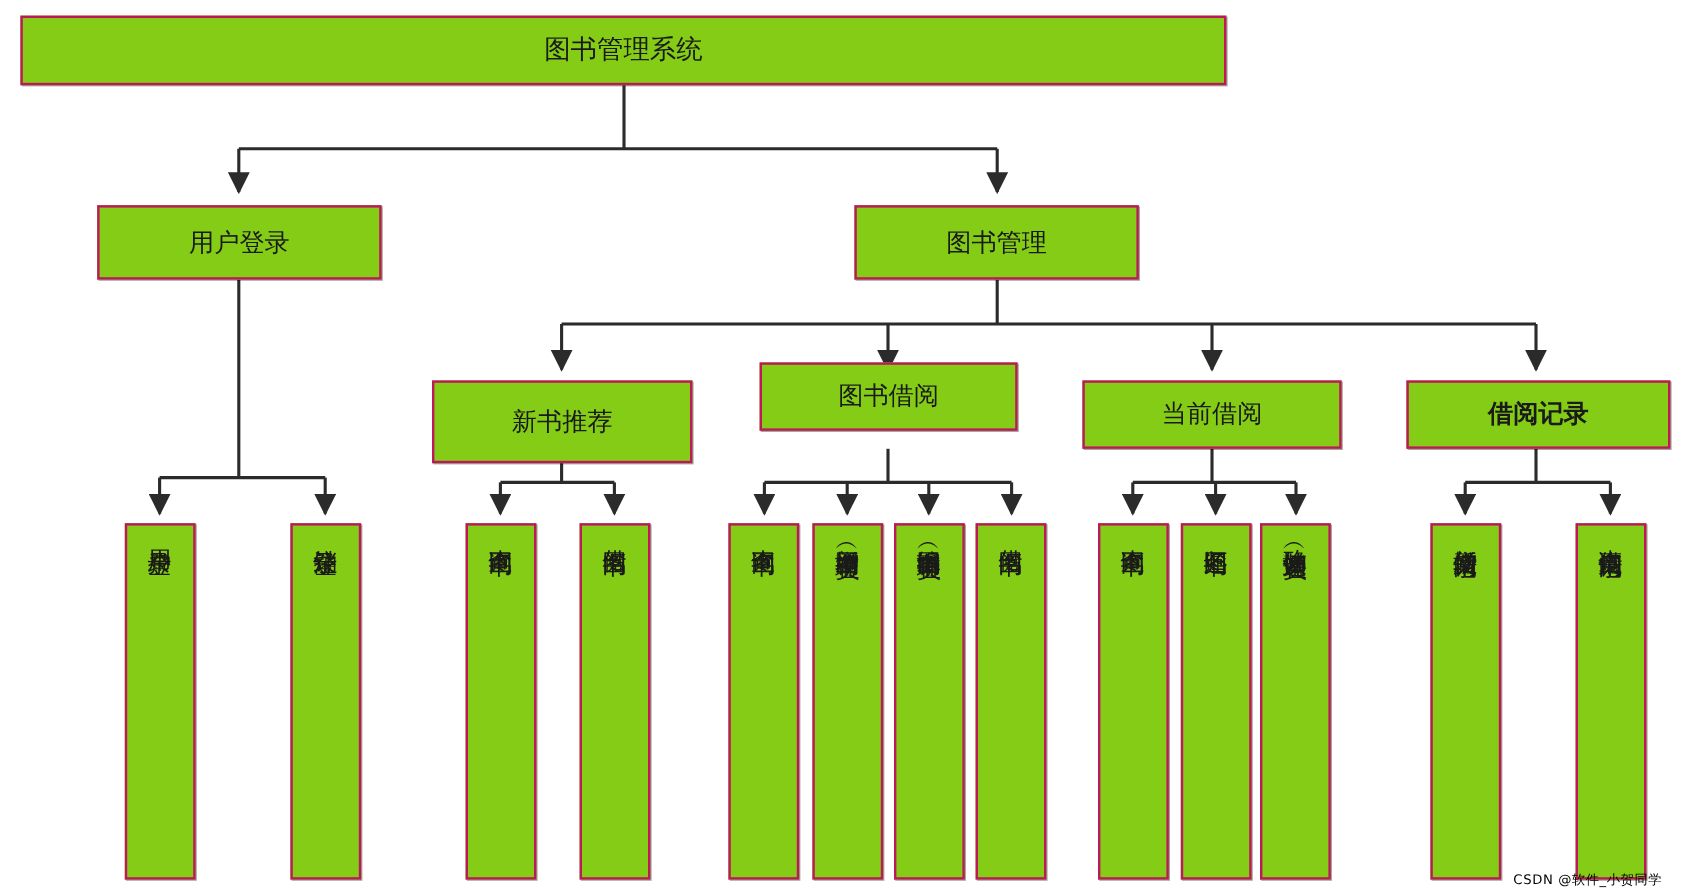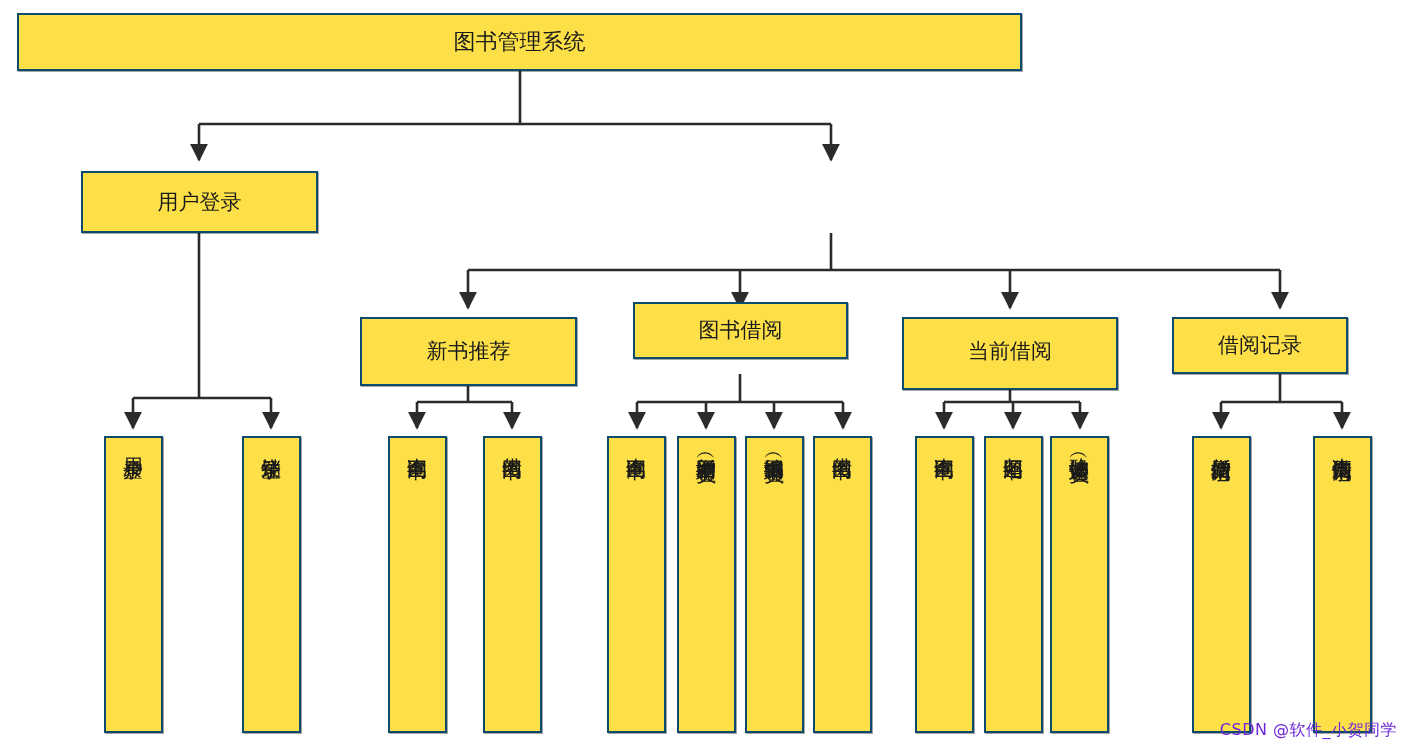--- a/index.html
+++ b/index.html
@@ -18,22 +18,22 @@
   #edges {
     position: absolute;
     left: 0;
     top: 0;
     width: 1405px;
     height: 747px;
   }
   .node {
     position: absolute;
     box-sizing: border-box;
-    border: 2px solid #0c4a6e;
-    background: #fde047;
+    border: 2px solid #be185d;
+    background: #84cc16;
     display: flex;
     align-items: center;
     justify-content: center;
     color: #1a1a1a;
     box-shadow: 1px 1px 0 rgba(0,0,0,0.35);
   }
   .node-label {
     display: block;
     text-align: center;
     line-height: 1.18;
@@ -52,24 +52,24 @@
     text-orientation: upright;
     font-size: 20px;
     letter-spacing: 1px;
     line-height: 1.1;
     height: auto;
     max-height: 100%;
   }
   .node.root .node-label { font-size: 22px; }
   #watermark {
     position: absolute;
-    right: 8px;
+    right: 20px;
     bottom: 6px;
-    font-size: 16px;
-    color: #6d28d9;
+    font-size: 11px;
+    color: #000000;
     letter-spacing: 0.5px;
     pointer-events: none;
     user-select: none;
   }
 </style>
 </head>
 <body>
 
 <div id="canvas">
 
@@ -124,31 +124,34 @@
     </g>
   </svg>
 
   <div class="node horizontal root" style="left:17px; top:13px; width:1005px; height:58px;">
     <span class="node-label">图书管理系统</span>
   </div>
 
   <div class="node horizontal" style="left:81px; top:171px; width:237px; height:62px;">
     <span class="node-label">用户登录</span>
   </div>
+  <div class="node horizontal" style="left:712px; top:171px; width:237px; height:62px;">
+    <span class="node-label">图书管理</span>
+  </div>
 
   <div class="node horizontal" style="left:360px; top:317px; width:217px; height:69px;">
     <span class="node-label">新书推荐</span>
   </div>
   <div class="node horizontal" style="left:633px; top:302px; width:215px; height:57px;">
     <span class="node-label">图书借阅</span>
   </div>
-  <div class="node horizontal" style="left:902px; top:317px; width:216px; height:73px;font-family:Liberation Mono, monospace;">
+  <div class="node horizontal" style="left:902px; top:317px; width:216px; height:57px;">
     <span class="node-label">当前借阅</span>
   </div>
-  <div class="node horizontal" style="left:1172px; top:317px; width:176px; height:57px;">
+  <div class="node horizontal" style="left:1172px; top:317px; width:220px; height:57px;font-weight:bold;">
     <span class="node-label">借阅记录</span>
   </div>
 
   <div class="node vertical" style="left:104px; top:436px; width:59px; height:297px;">
     <span class="node-label">用户登录</span>
   </div>
   <div class="node vertical" style="left:242px; top:436px; width:59px; height:297px;">
     <span class="node-label">注销登录</span>
   </div>
 

